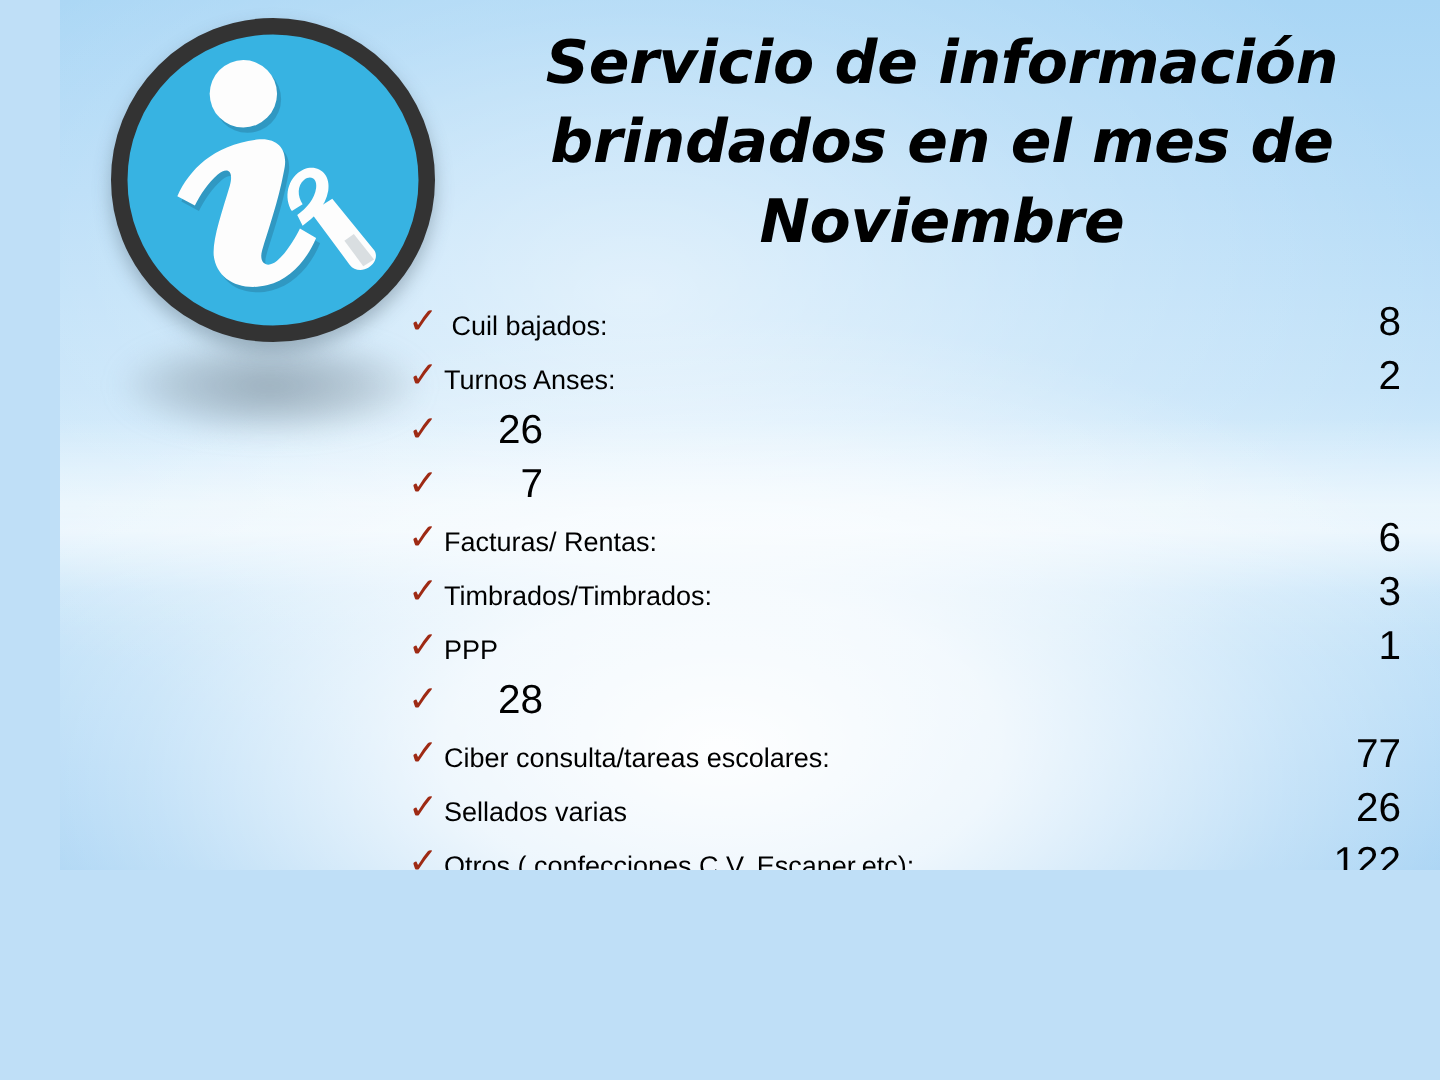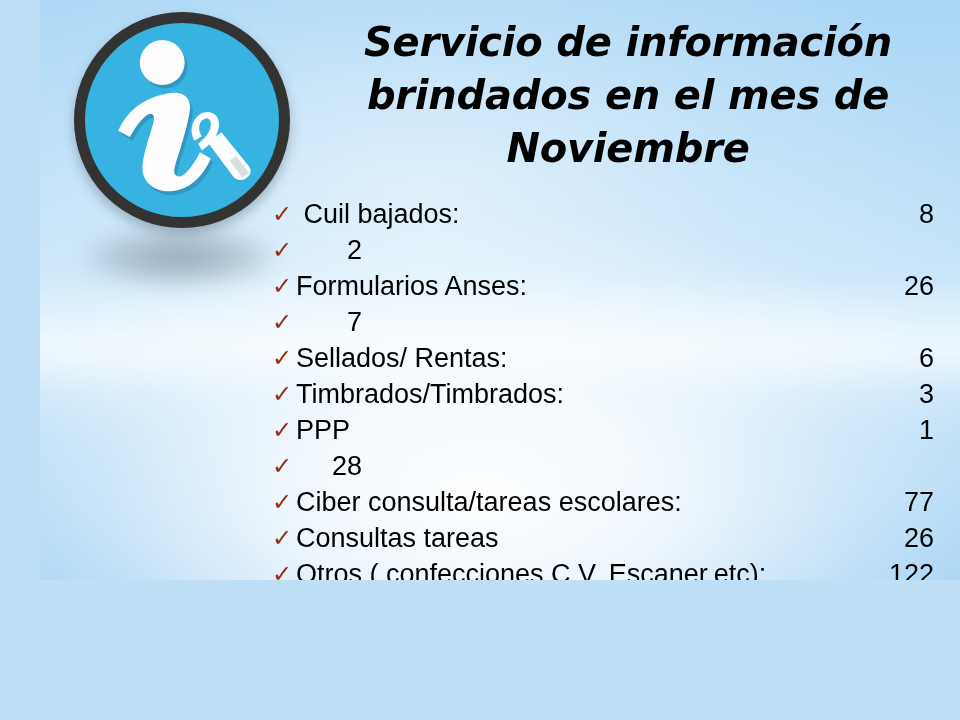--- a/index.html
+++ b/index.html
@@ -108,21 +108,21 @@
     width: 24px;
     font-size: 24px;
     line-height: 32px;
     color: #9e2a14;
     font-family: "DejaVu Sans", sans-serif;
     position: relative;
     top: -1px;
   }
   .label {
     flex: 1 1 auto;
-    font-size: 27px;
+    font-size: 18px;
     line-height: 36px;
     color: #000000;
     white-space: pre;
     font-family: "Liberation Sans", sans-serif;
   }
   .value {
     flex: 0 0 auto;
     min-width: 66px;
     text-align: right;
     font-size: 27px;
@@ -223,37 +223,37 @@
   <div id="list">
 
     <div class="row">
       <span class="check">✓</span>
       <span class="label"> Cuil bajados:</span>
       <span class="value">8</span>
     </div>
 
     <div class="row">
       <span class="check">✓</span>
+      <span class="label">Turnos Anses:</span>
       <span class="value">2</span>
     </div>
 
     <div class="row">
       <span class="check">✓</span>
-      <span class="label">Formularios Anses:</span>
       <span class="value">26</span>
     </div>
 
     <div class="row">
       <span class="check">✓</span>
       <span class="value">7</span>
     </div>
 
     <div class="row">
       <span class="check">✓</span>
-      <span class="label">Sellados/ Rentas:</span>
+      <span class="label">Facturas/ Rentas:</span>
       <span class="value">6</span>
     </div>
 
     <div class="row">
       <span class="check">✓</span>
       <span class="label">Timbrados/Timbrados:</span>
       <span class="value">3</span>
     </div>
 
     <div class="row">
@@ -268,21 +268,21 @@
     </div>
 
     <div class="row">
       <span class="check">✓</span>
       <span class="label">Ciber consulta/tareas escolares:</span>
       <span class="value">77</span>
     </div>
 
     <div class="row">
       <span class="check">✓</span>
-      <span class="label">Consultas tareas</span>
+      <span class="label">Sellados varias</span>
       <span class="value">26</span>
     </div>
 
     <div class="row underlined">
       <span class="check">✓</span>
       <span class="label">Otros ( confecciones C.V, Escaner,etc):</span>
       <span class="value">122</span>
     </div>
 
     <div id="total-row">

